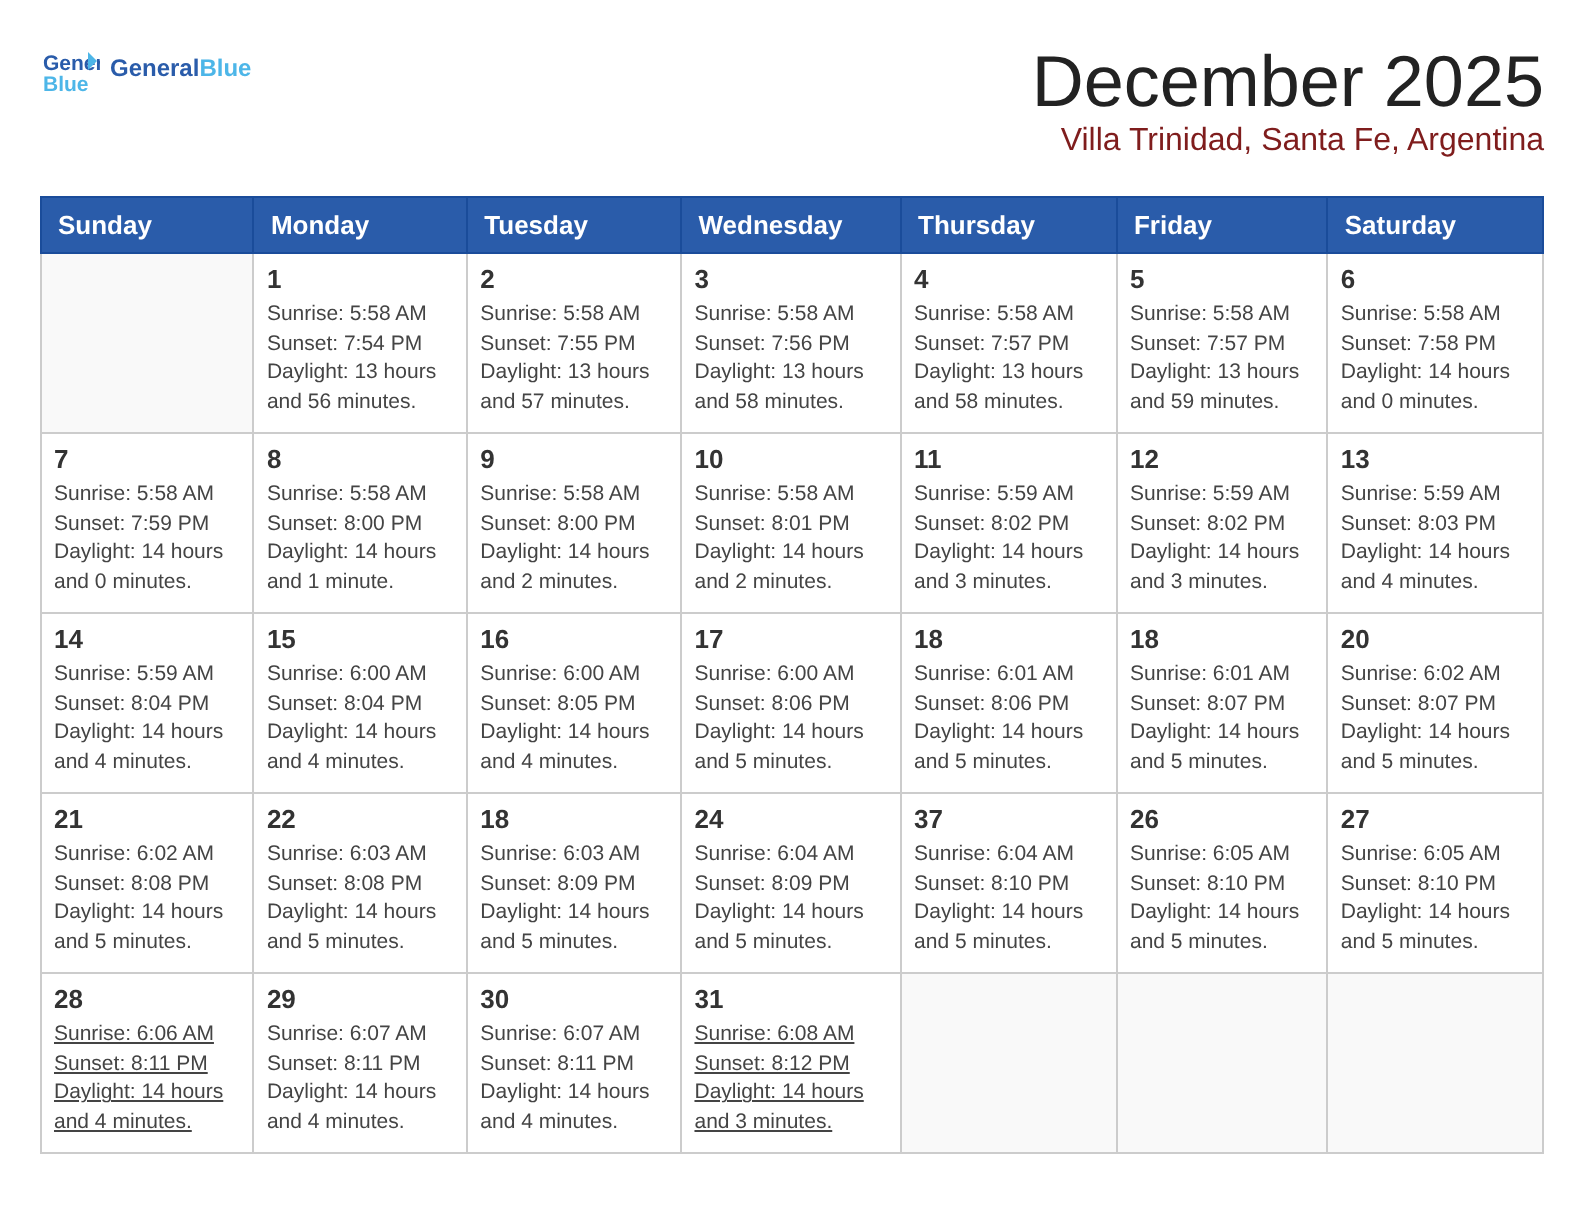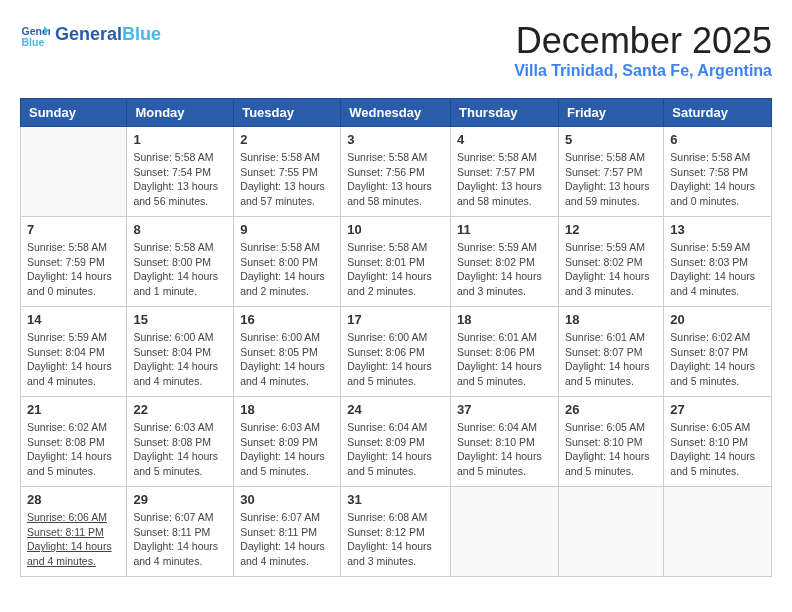--- a/index.html
+++ b/index.html
@@ -9,21 +9,21 @@
       width: 792px;
       min-height: 612px;
       padding: 20px;
     }
     .header-logo {
       display: flex;
       align-items: center;
       margin-bottom: 5px;
     }
     .logo-text {
-      font-size: 18px;
+      font-size: 12px;
       font-weight: bold;
       color: #2a5caa;
       line-height: 1.1;
     }
     .logo-text span {
       color: #4db6e8;
     }
     .logo-icon {
       width: 30px;
       height: 30px;
@@ -33,22 +33,21 @@
       text-align: right;
       margin-bottom: 10px;
     }
     .month-title {
       font-size: 36px;
       font-weight: normal;
       color: #222;
     }
     .subtitle {
       font-size: 16px;
-      color: #3b82f6;
-      font-weight: bold;
+      color: #7f1d1d;
     }
     .calendar {
       width: 100%;
       border-collapse: collapse;
       border: 1px solid #ccc;
     }
     .calendar th {
       background: #2a5caa;
       color: #fff;
       text-align: left;
@@ -333,21 +332,21 @@
         </td>
         <td>
           <span class="day-num">30</span>
           <div class="day-info" style="white-space: pre-line;">Sunrise: 6:07 AM
 Sunset: 8:11 PM
 Daylight: 14 hours
 and 4 minutes.</div>
         </td>
         <td>
           <span class="day-num">31</span>
-          <div class="day-info" style="white-space: pre-line;">Sunrise: 6:08 AM
+          <div class="day-info" style="white-space: pre-line; text-decoration: underline;">Sunrise: 6:08 AM
 Sunset: 8:12 PM
 Daylight: 14 hours
 and 3 minutes.</div>
         </td>
         <td class="empty-cell"></td>
         <td class="empty-cell"></td>
         <td class="empty-cell"></td>
       </tr>
     </tbody>
 </table>

